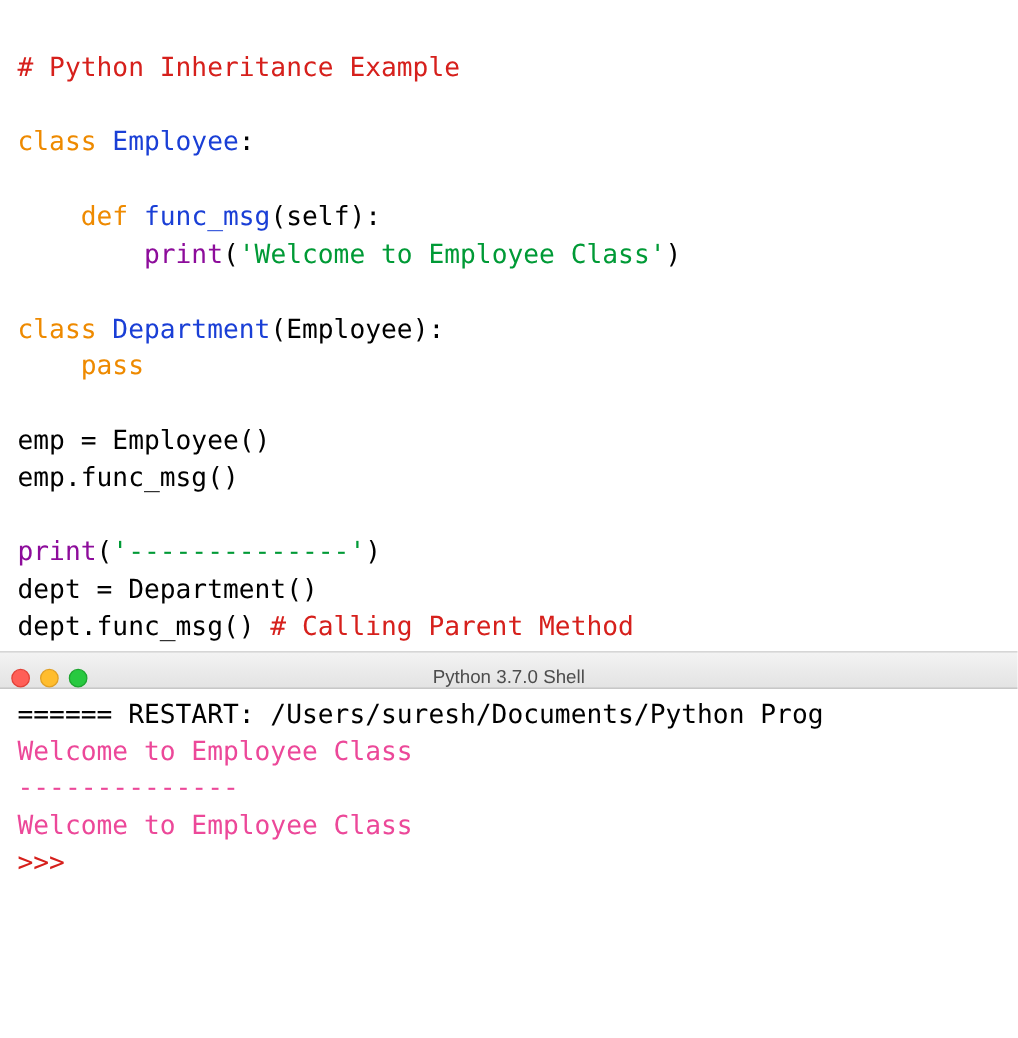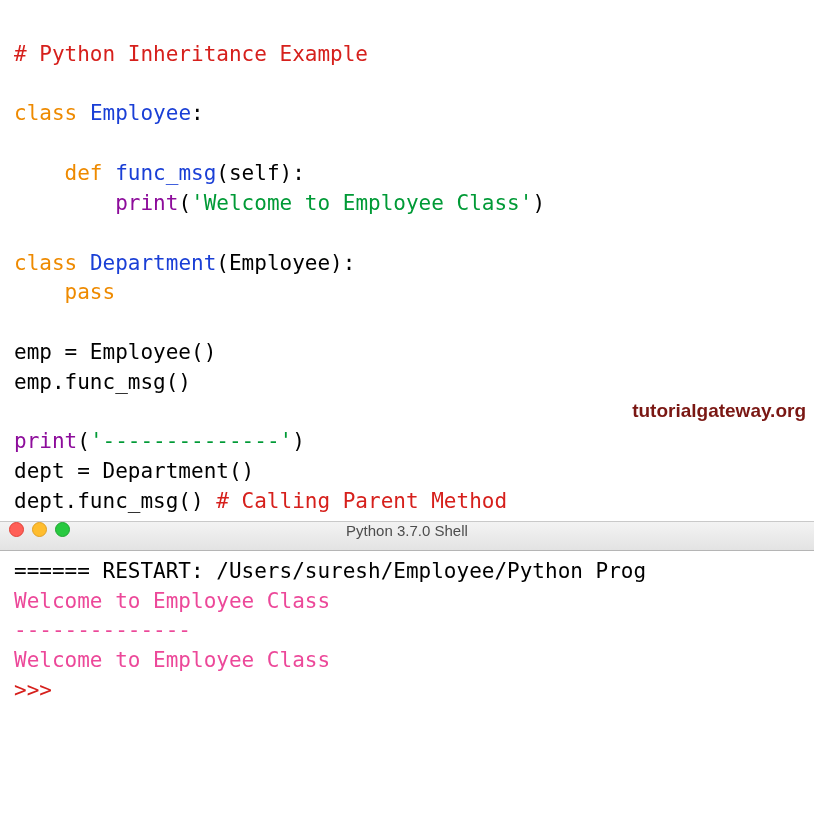--- a/index.html
+++ b/index.html
@@ -32,21 +32,21 @@
     font-family: Arial, sans-serif;
     font-size: 19px;
     font-weight: bold;
   }
   .shell-titlebar {
     height: 28px;
     border-top: 1px solid #c9c9c9;
     border-bottom: 1px solid #b5b5b5;
     background: linear-gradient(#f3f3f3, #e3e3e3);
     display: flex;
-    align-items: flex-start;
+    align-items: flex-end;
     padding: 0 9px;
     position: relative;
   }
   .traffic-lights {
     display: flex;
     gap: 8px;
   }
   .dot {
     width: 13px;
     height: 13px;
@@ -89,28 +89,28 @@
 
 <span class="keyword">class</span> <span class="class-name">Department</span><span class="plain">(Employee):</span>
     <span class="keyword">pass</span>
 
 <span class="plain">emp = Employee()</span>
 <span class="plain">emp.func_msg()</span>
 
 <span class="builtin">print</span><span class="plain">(</span><span class="string">'--------------'</span><span class="plain">)</span>
 <span class="plain">dept = Department()</span>
 <span class="plain">dept.func_msg() </span><span class="comment"># Calling Parent Method</span>
-<div class="watermark">tutorialgateway.org</div></div>
+</div>
 
 <div class="shell-titlebar">
   <div class="traffic-lights">
     <div class="dot red"></div>
     <div class="dot yellow"></div>
     <div class="dot green"></div>
   </div>
   <div class="shell-title">Python 3.7.0 Shell</div>
 </div>
 
-<div class="shell-body"><span class="out-plain">====== RESTART: /Users/suresh/Employee/Python Prog</span>
+<div class="shell-body"><span class="out-plain">====== RESTART: /Users/suresh/Documents/Python Prog</span>
 <span class="out-blue">Welcome to Employee Class</span>
 <span class="out-blue">--------------</span>
 <span class="out-blue">Welcome to Employee Class</span>
 <span class="out-red">&gt;&gt;&gt; </span></div>
 
 </body></html>

